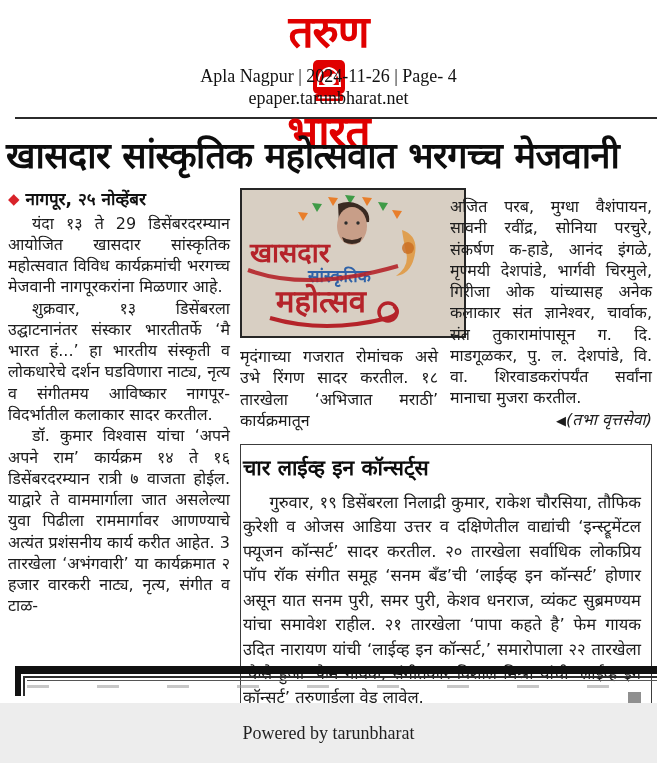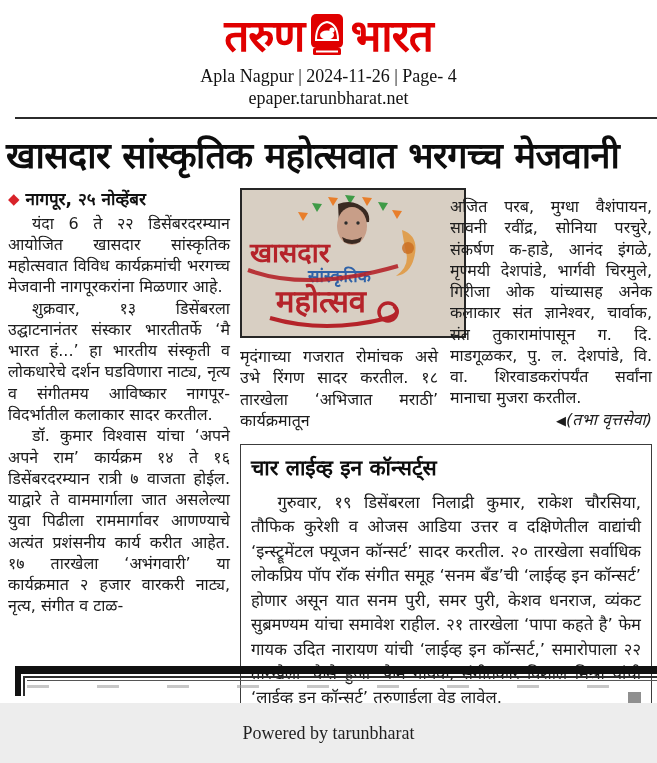--- a/index.html
+++ b/index.html
@@ -7,21 +7,21 @@
   .page {
     position:relative;
     width:657px; height:763px;
     background:#ffffff;
     overflow:hidden;
     font-family:"DejaVu Sans", sans-serif;
     color:#1c1c1c;
   }
   
   .masthead { text-align:center; padding-top:10px; }
-  .logo-row { display:flex; align-items:center; justify-content:center; gap:6px; height:52px; }
+  .logo-row { display:flex; align-items:center; gap:6px; height:52px;flex-direction:column; }
   .logo-word {
     font-size:44px; font-weight:700; color:#e00000;
     letter-spacing:-1px; line-height:1;
   }
   .emblem { width:34px; height:44px; display:inline-block; }
   .edition-line {
     font-family:"Liberation Serif","DejaVu Serif",serif;
     font-size:18px; color:#111; margin-top:4px;
   }
   .site-line {
@@ -60,21 +60,21 @@
 
   .right-col .body-text p:first-child { text-indent:0;margin-top:8px; }
   .byline-wrap { float:right; }
   .byline-marker { font-size:13px; }
   .byline { font-style:italic; }
 
   
   .concert-box {
     margin-top:13px;
     border:1.5px solid #3c3c3c;
-    padding:8px 10px 10px 10px;
+    padding:8px 10px 10px 2px;
     min-height:226px;
   }
   .concert-title { font-size:21px; font-weight:700; color:#0d0d0d; margin-bottom:10px; }
   .concert-body { font-size:16.5px; line-height:1.48; text-align:justify; }
   .concert-body p { text-indent:1.6em; }
   .end-square {
     float:right; width:13px; height:12px; background:#8f8f8f;
     margin-top:6px; margin-left:6px;
   }
 
@@ -129,23 +129,23 @@
 
   <div class="headline">खासदार सांस्कृतिक महोत्सवात भरगच्च मेजवानी</div>
 
   <div class="article-body">
 
     <div class="col-left body-text">
       <div class="dateline">
         <span class="diamond">◆</span>
         <span class="dateline-text">नागपूर, २५ नोव्हेंबर</span>
       </div>
-      <p>यंदा 6 ते २२ डिसेंबरदरम्यान आयोजित खासदार सांस्कृतिक महोत्सवात विविध कार्यक्रमांची भरगच्च मेजवानी नागपूरकरांना मिळणार आहे.</p>
+      <p>यंदा १३ ते 29 डिसेंबरदरम्यान आयोजित खासदार सांस्कृतिक महोत्सवात विविध कार्यक्रमांची भरगच्च मेजवानी नागपूरकरांना मिळणार आहे.</p>
       <p>शुक्रवार, १३ डिसेंबरला उद्घाटनानंतर संस्कार भारतीतर्फे ‘मै भारत हं...’ हा भारतीय संस्कृती व लोकधारेचे दर्शन घडविणारा नाट्य, नृत्य व संगीतमय आविष्कार नागपूर-विदर्भातील कलाकार सादर करतील.</p>
-      <p>डॉ. कुमार विश्वास यांचा ‘अपने अपने राम’ कार्यक्रम १४ ते १६ डिसेंबरदरम्यान रात्री ७ वाजता होईल. याद्वारे ते वाममार्गाला जात असलेल्या युवा पिढीला राममार्गावर आणण्याचे अत्यंत प्रशंसनीय कार्य करीत आहेत. १७ तारखेला ‘अभंगवारी’ या कार्यक्रमात २ हजार वारकरी नाट्य, नृत्य, संगीत व टाळ-</p>
+      <p>डॉ. कुमार विश्वास यांचा ‘अपने अपने राम’ कार्यक्रम १४ ते १६ डिसेंबरदरम्यान रात्री ७ वाजता होईल. याद्वारे ते वाममार्गाला जात असलेल्या युवा पिढीला राममार्गावर आणण्याचे अत्यंत प्रशंसनीय कार्य करीत आहेत. 3 तारखेला ‘अभंगवारी’ या कार्यक्रमात २ हजार वारकरी नाट्य, नृत्य, संगीत व टाळ-</p>
     </div>
 
     <div class="col-right-area">
       <div class="upper-row">
 
         <div class="mid-col">
           <div class="photo-frame">
             <svg viewBox="0 0 194 146" width="194" height="146">
               <rect x="0" y="0" width="194" height="146" fill="#d8cfc3"></rect>
 

